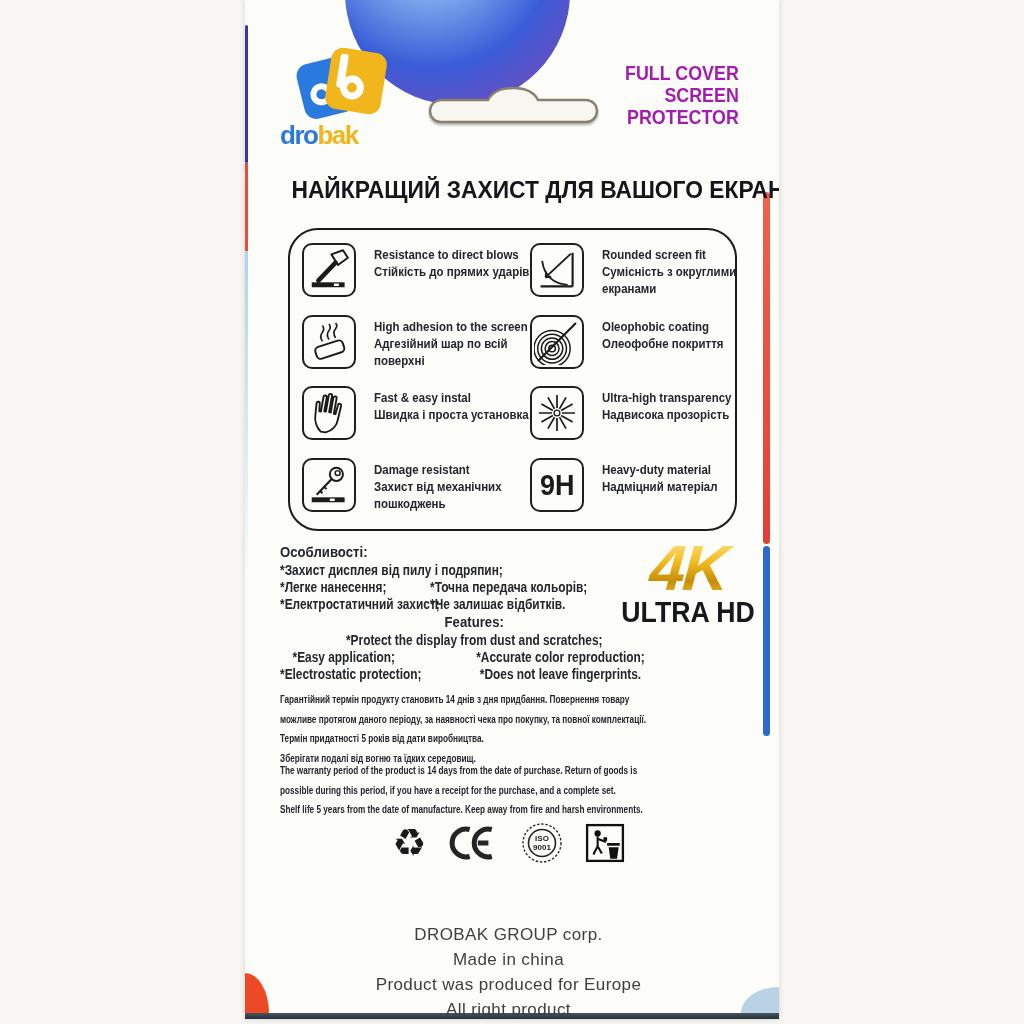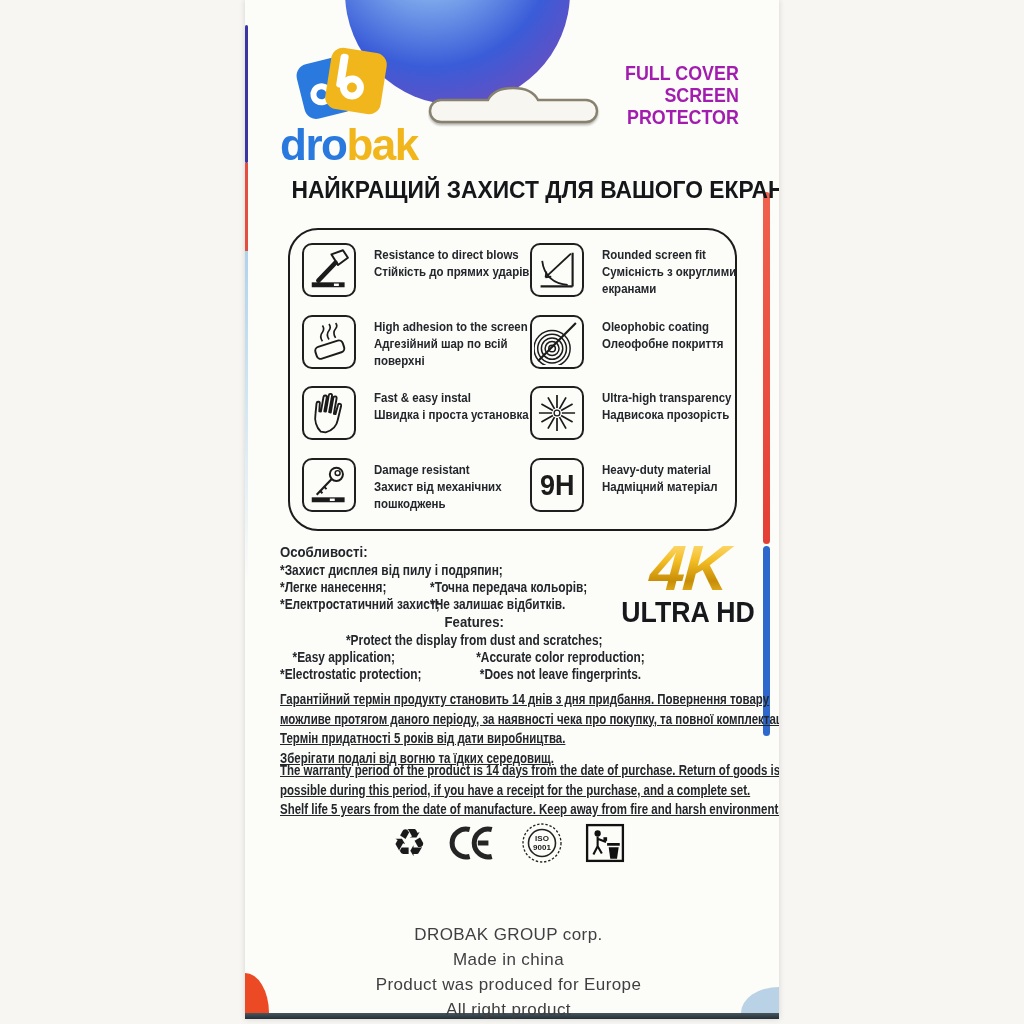--- a/index.html
+++ b/index.html
@@ -21,21 +21,21 @@
     background:radial-gradient(circle at 38% 28%, #cfe0f5 0%, #79a3ea 28%, #3a5cd8 58%, #6a4ec0 84%, #8a5fc8 100%); }
   .slot { left:183px; top:84px; }
 
   
   .logo { left:35px; top:48px; width:150px; height:112px; }
   .sq { position:absolute; border-radius:12px; }
   .sq-blue { left:20px; top:12px; width:52px; height:56px; background:#2a79de; transform:rotate(-14deg); }
   .sq-yellow { left:48px; top:2px; width:56px; height:62px; background:#f2b61d; transform:rotate(9deg); }
   .ring { position:absolute; border:6px solid #fff; border-radius:50%; }
   .stem { position:absolute; background:#fff; border-radius:3px; }
-  .wordmark { position:absolute; left:0; top:72px; font-size:44px; font-weight:700; letter-spacing:-1.5px; }
+  .wordmark { position:absolute; left:0; top:72px; font-size:26px; font-weight:700; letter-spacing:-1.5px; }
   .wm-blue { color:#2a79de; } .wm-yellow { color:#f2b61d; }
 
   .ptype { right:40px; top:62px; text-align:right; color:#a21caf; font-weight:800;
            font-size:21px; line-height:22px; }
   .tagline { left:35px; top:176px; width:457px; text-align:center; color:#15161a;
              font-weight:800; font-size:24px; }
 
   
   .fbox { left:43px; top:228px; width:449px; height:303px; border:2.5px solid #1c1c1c;
           border-radius:30px; padding:13px 0 0 12px; display:grid;
@@ -53,21 +53,21 @@
   .bgrid { display:grid; grid-template-columns:150px auto; }
 
   
   .uhd { right:12px; top:538px; width:158px; text-align:center; }
   .uhd-4k { font-size:64px; font-weight:800; font-style:italic; letter-spacing:-3px; line-height:60px;
     background:linear-gradient(180deg,#ffe189 0%,#f3bd23 38%,#c78d07 72%,#eebb2b 100%);
     -webkit-background-clip:text; background-clip:text; color:transparent; transform:skewX(-4deg); }
   .uhd-hd { font-size:29px; font-weight:800; color:#17181c; margin-top:-2px;
             transform:scaleX(.92); white-space:nowrap; }
 
-  .para { left:35px; width:457px; font-size:14px; font-weight:700; color:#23262b; line-height:19.5px;text-decoration:underline; }
+  .para { left:35px; width:457px; font-size:10px; font-weight:700; color:#23262b; line-height:19.5px; }
 
   
   .certs { left:35px; top:820px; width:457px; height:46px; display:flex;
            align-items:center; justify-content:center; gap:22px; }
   .recycle { font-family:"DejaVu Sans", sans-serif; font-size:38px; color:#1a1a1a; line-height:42px; }
 
   .footer { left:35px; top:922px; width:457px; text-align:center; font-size:17px;
             font-weight:400; color:#3f3f42; line-height:25px; letter-spacing:.4px; }
 
   

